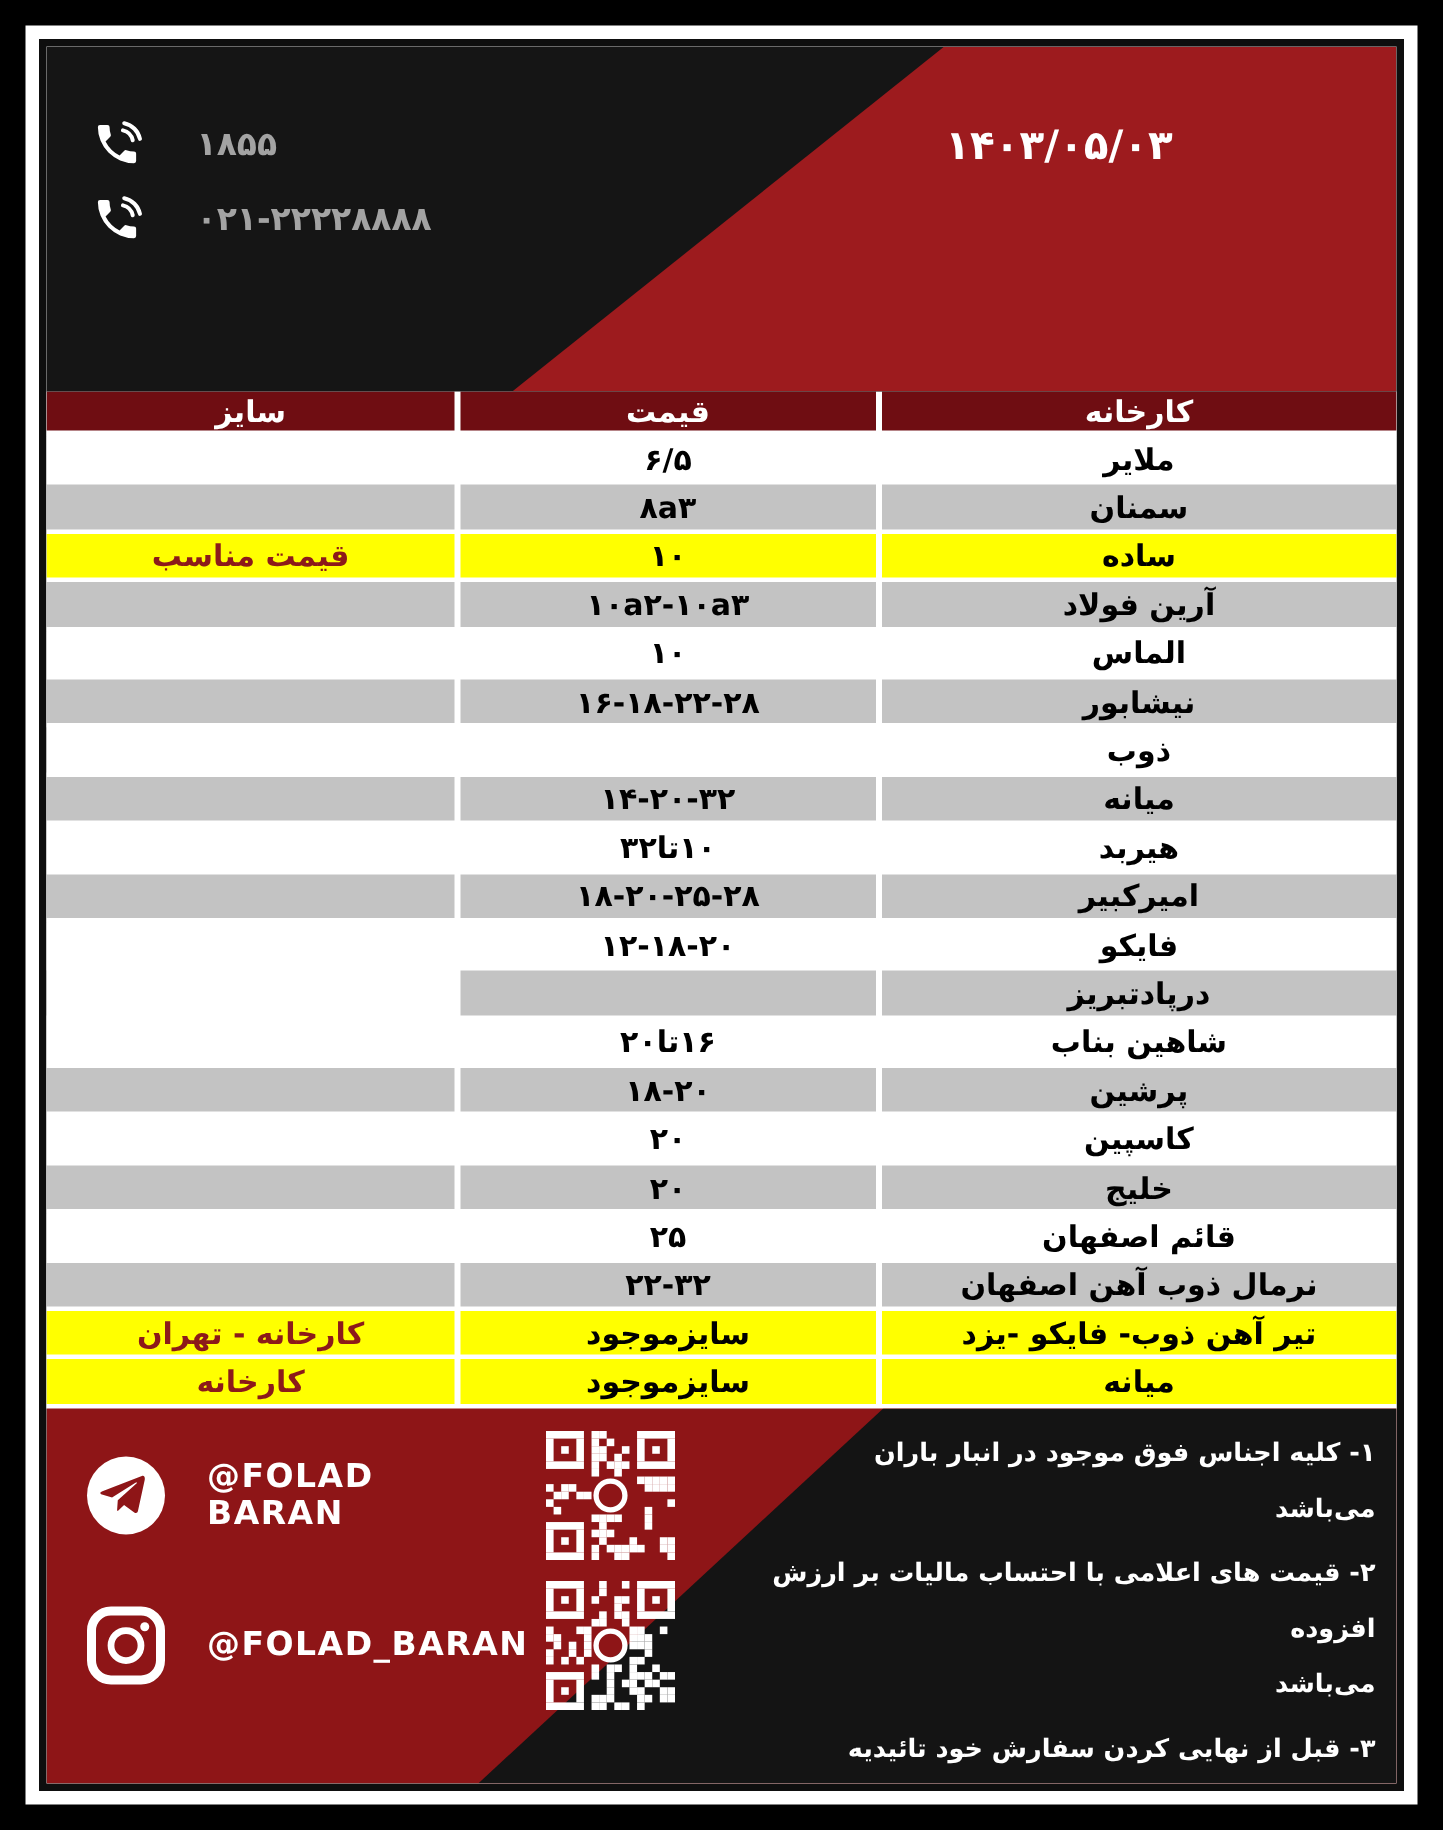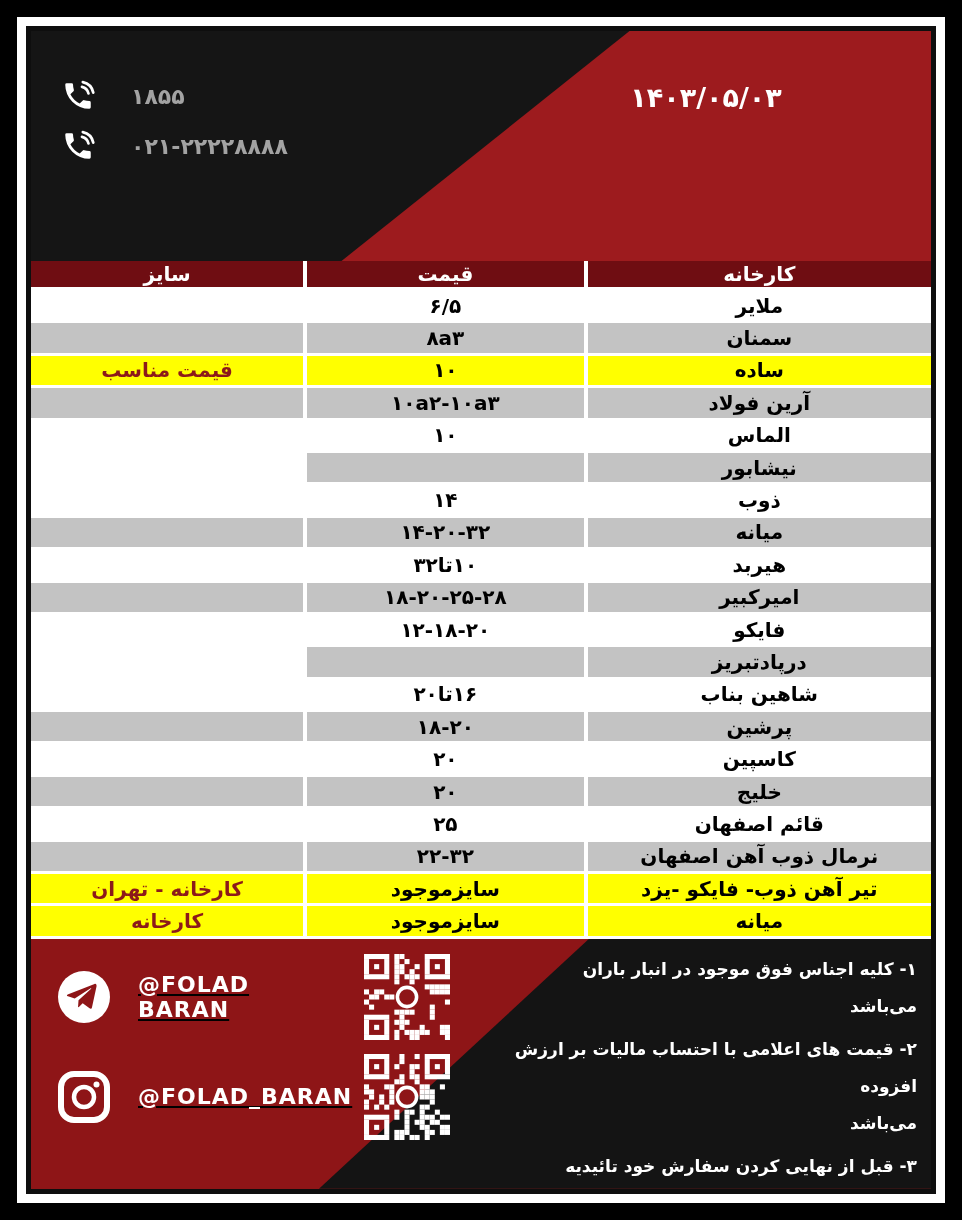--- a/index.html
+++ b/index.html
@@ -54,21 +54,21 @@
   .cell{display:flex;align-items:center;justify-content:center;
     font-size:20px;color:#000000;background:#fff;overflow:hidden;white-space:nowrap;}
   .row:nth-child(even) .cell{background:var(--row-gray);}
   .row.hl .cell{background:var(--row-yellow);}
   .cell.price{color:var(--price-text);}
 
   
   .foot{position:relative;height:250px;background:var(--footer-red);overflow:hidden;}
   .foot-black{position:absolute;inset:0;background:#141414;
     clip-path:polygon(62% 0, 100% 0, 100% 100%, 32% 100%);}
-  .social{position:absolute;top:0;left:0;width:56%;direction:ltr;text-decoration:underline;}
+  .social{position:absolute;top:0;left:0;width:56%;direction:ltr;}
   .social-row{display:flex;align-items:center;gap:26px;height:100px;padding-left:25px;}
   .social-row.first{margin-top:8px;}
   .social-icon{width:56px;height:56px;flex:0 0 auto;}
   .handle{color:#fff;font-size:22px;letter-spacing:1px;width:200px;direction:ltr;}
   .qr{width:86px;height:86px;flex:0 0 auto;}
   .notes{position:absolute;top:12px;right:14px;width:45%;color:#fff;text-align:right;}
   .note{margin-bottom:6px;}
   .note div{font-size:17px;line-height:37px;}
 </style>
 </head>
@@ -130,25 +130,25 @@
               <div class="cell size">۱۰a۲-۱۰a۳</div>
               <div class="cell price"></div>
             </div>
             <div class="row">
               <div class="cell factory">الماس</div>
               <div class="cell size">۱۰</div>
               <div class="cell price"></div>
             </div>
             <div class="row">
               <div class="cell factory">نیشابور</div>
+              <div class="cell size">۱۶-۱۸-۲۲-۲۸</div>
               <div class="cell price"></div>
             </div>
             <div class="row">
               <div class="cell factory">ذوب</div>
-              <div class="cell size">۱۴</div>
               <div class="cell price"></div>
             </div>
             <div class="row">
               <div class="cell factory">میانه</div>
               <div class="cell size">۱۴-۲۰-۳۲</div>
               <div class="cell price"></div>
             </div>
             <div class="row">
               <div class="cell factory">هیربد</div>
               <div class="cell size">۱۰تا۳۲</div>

